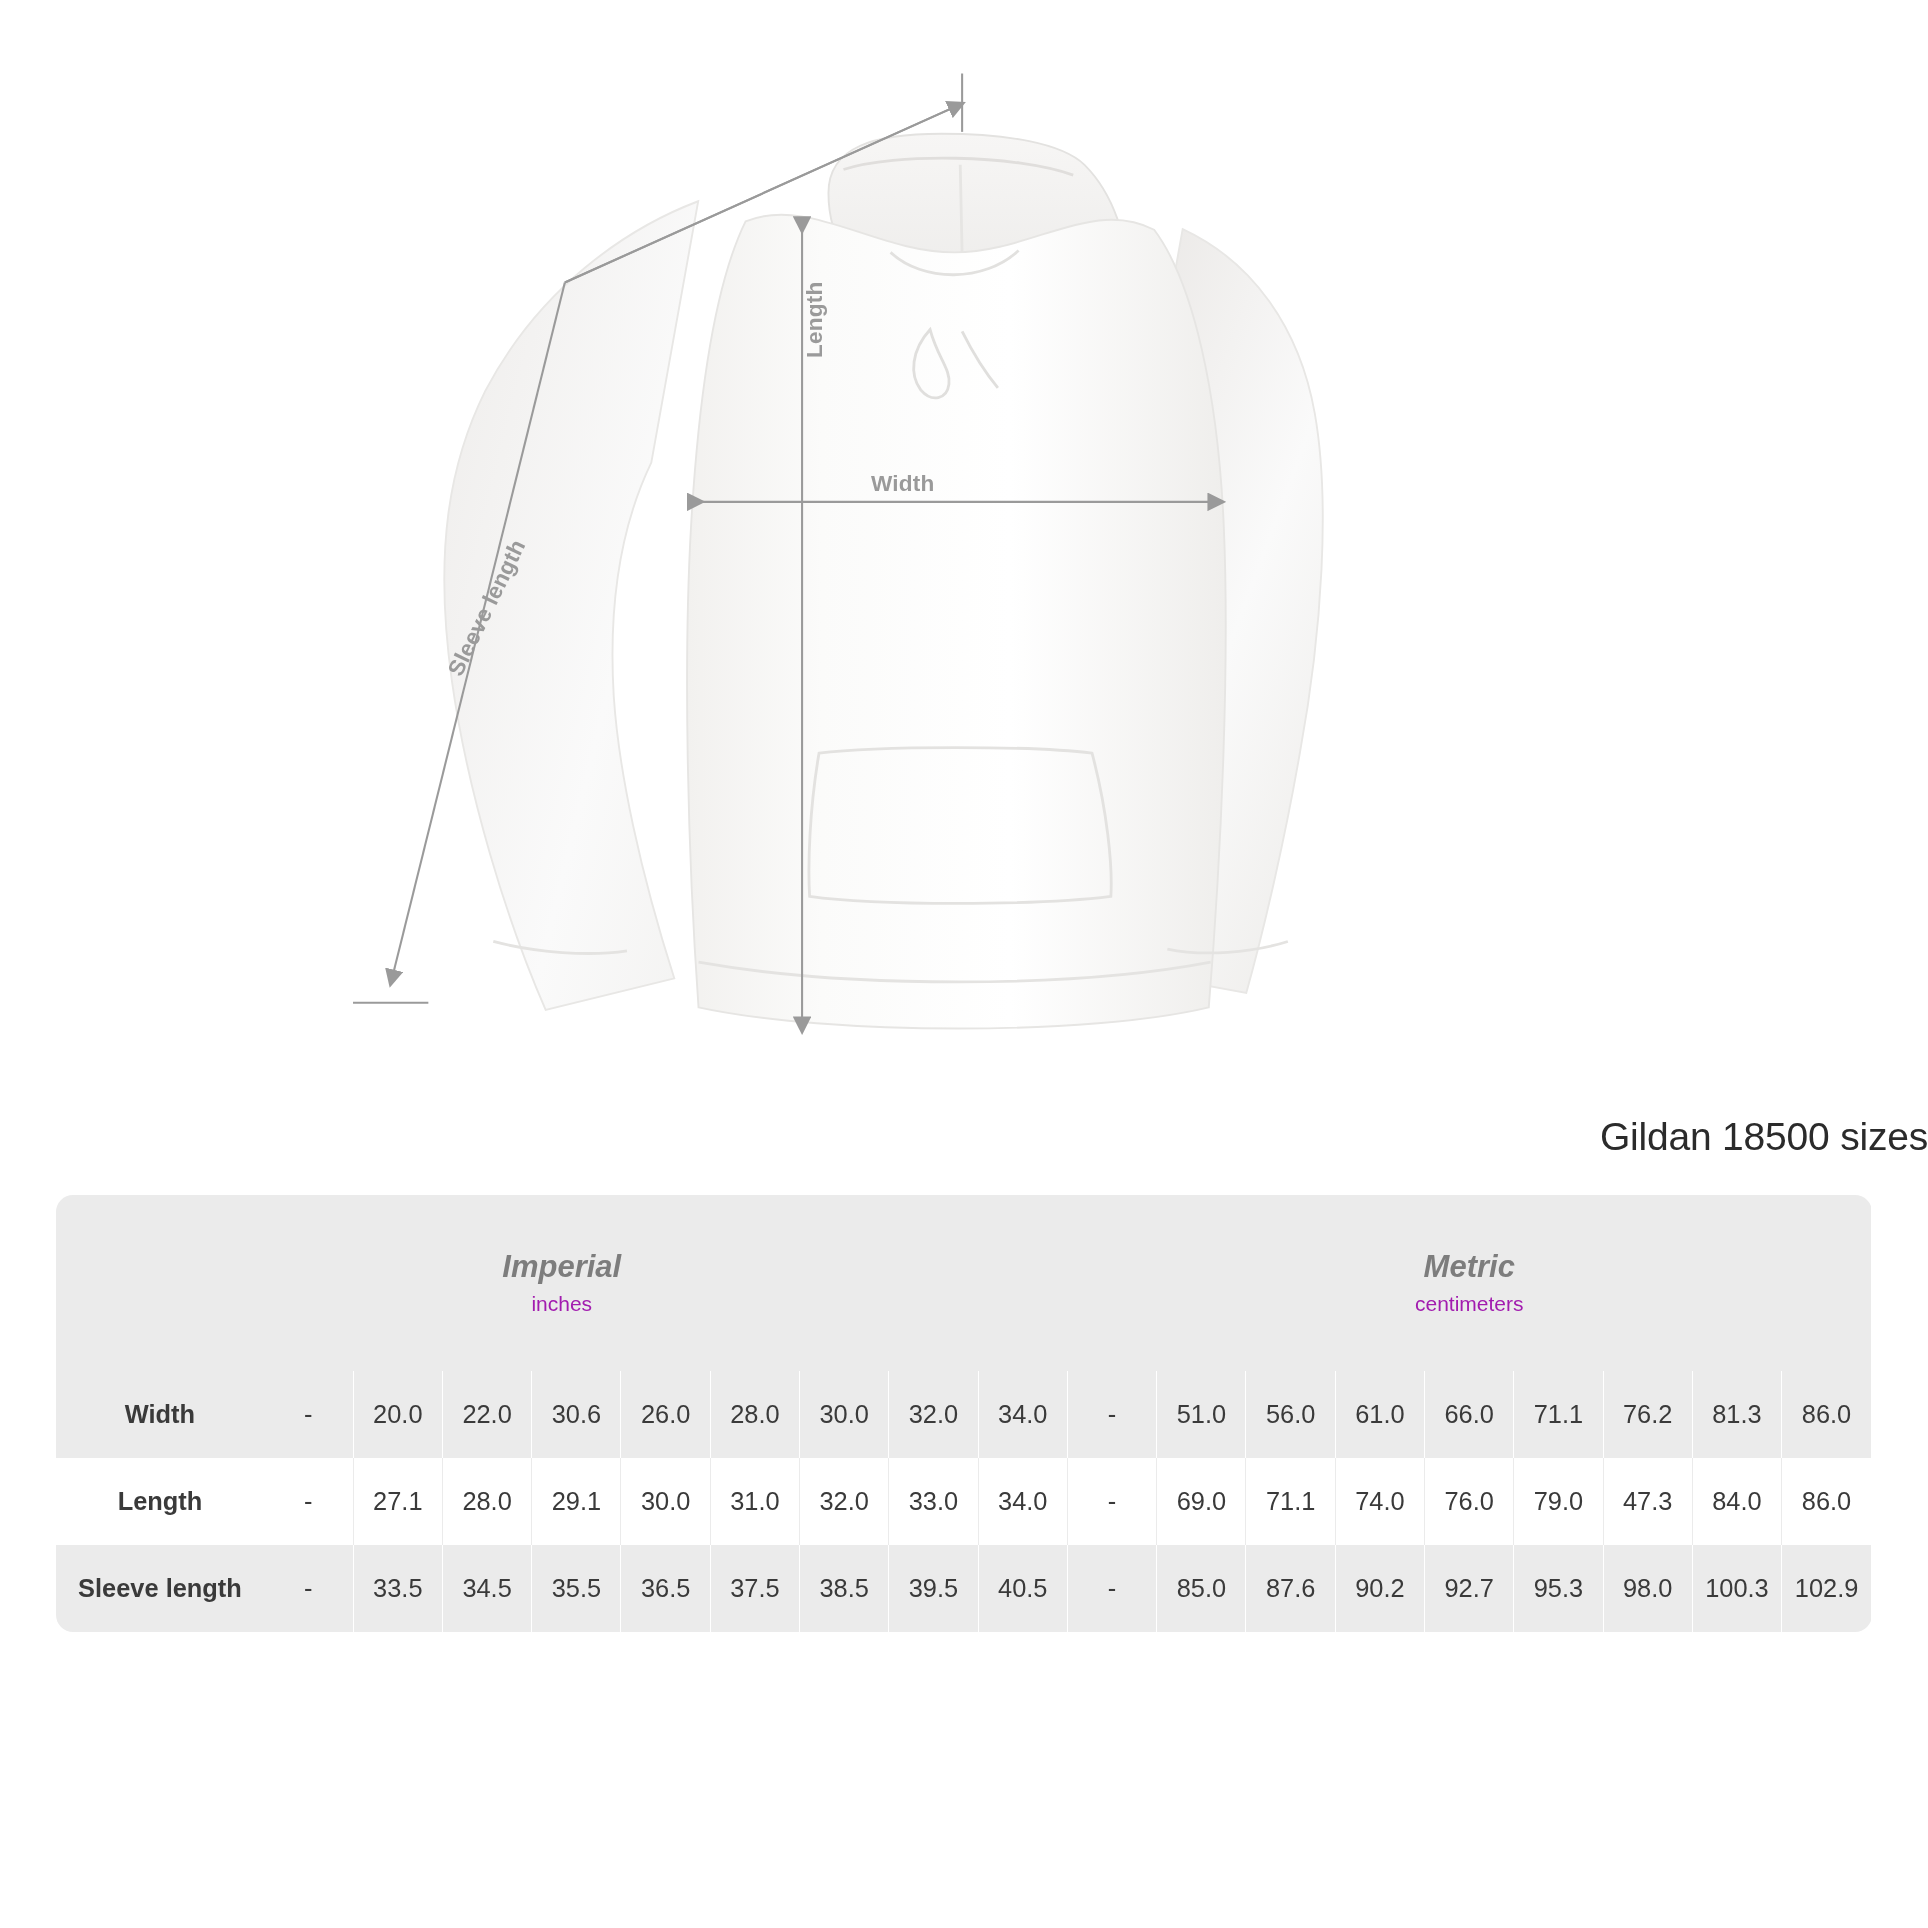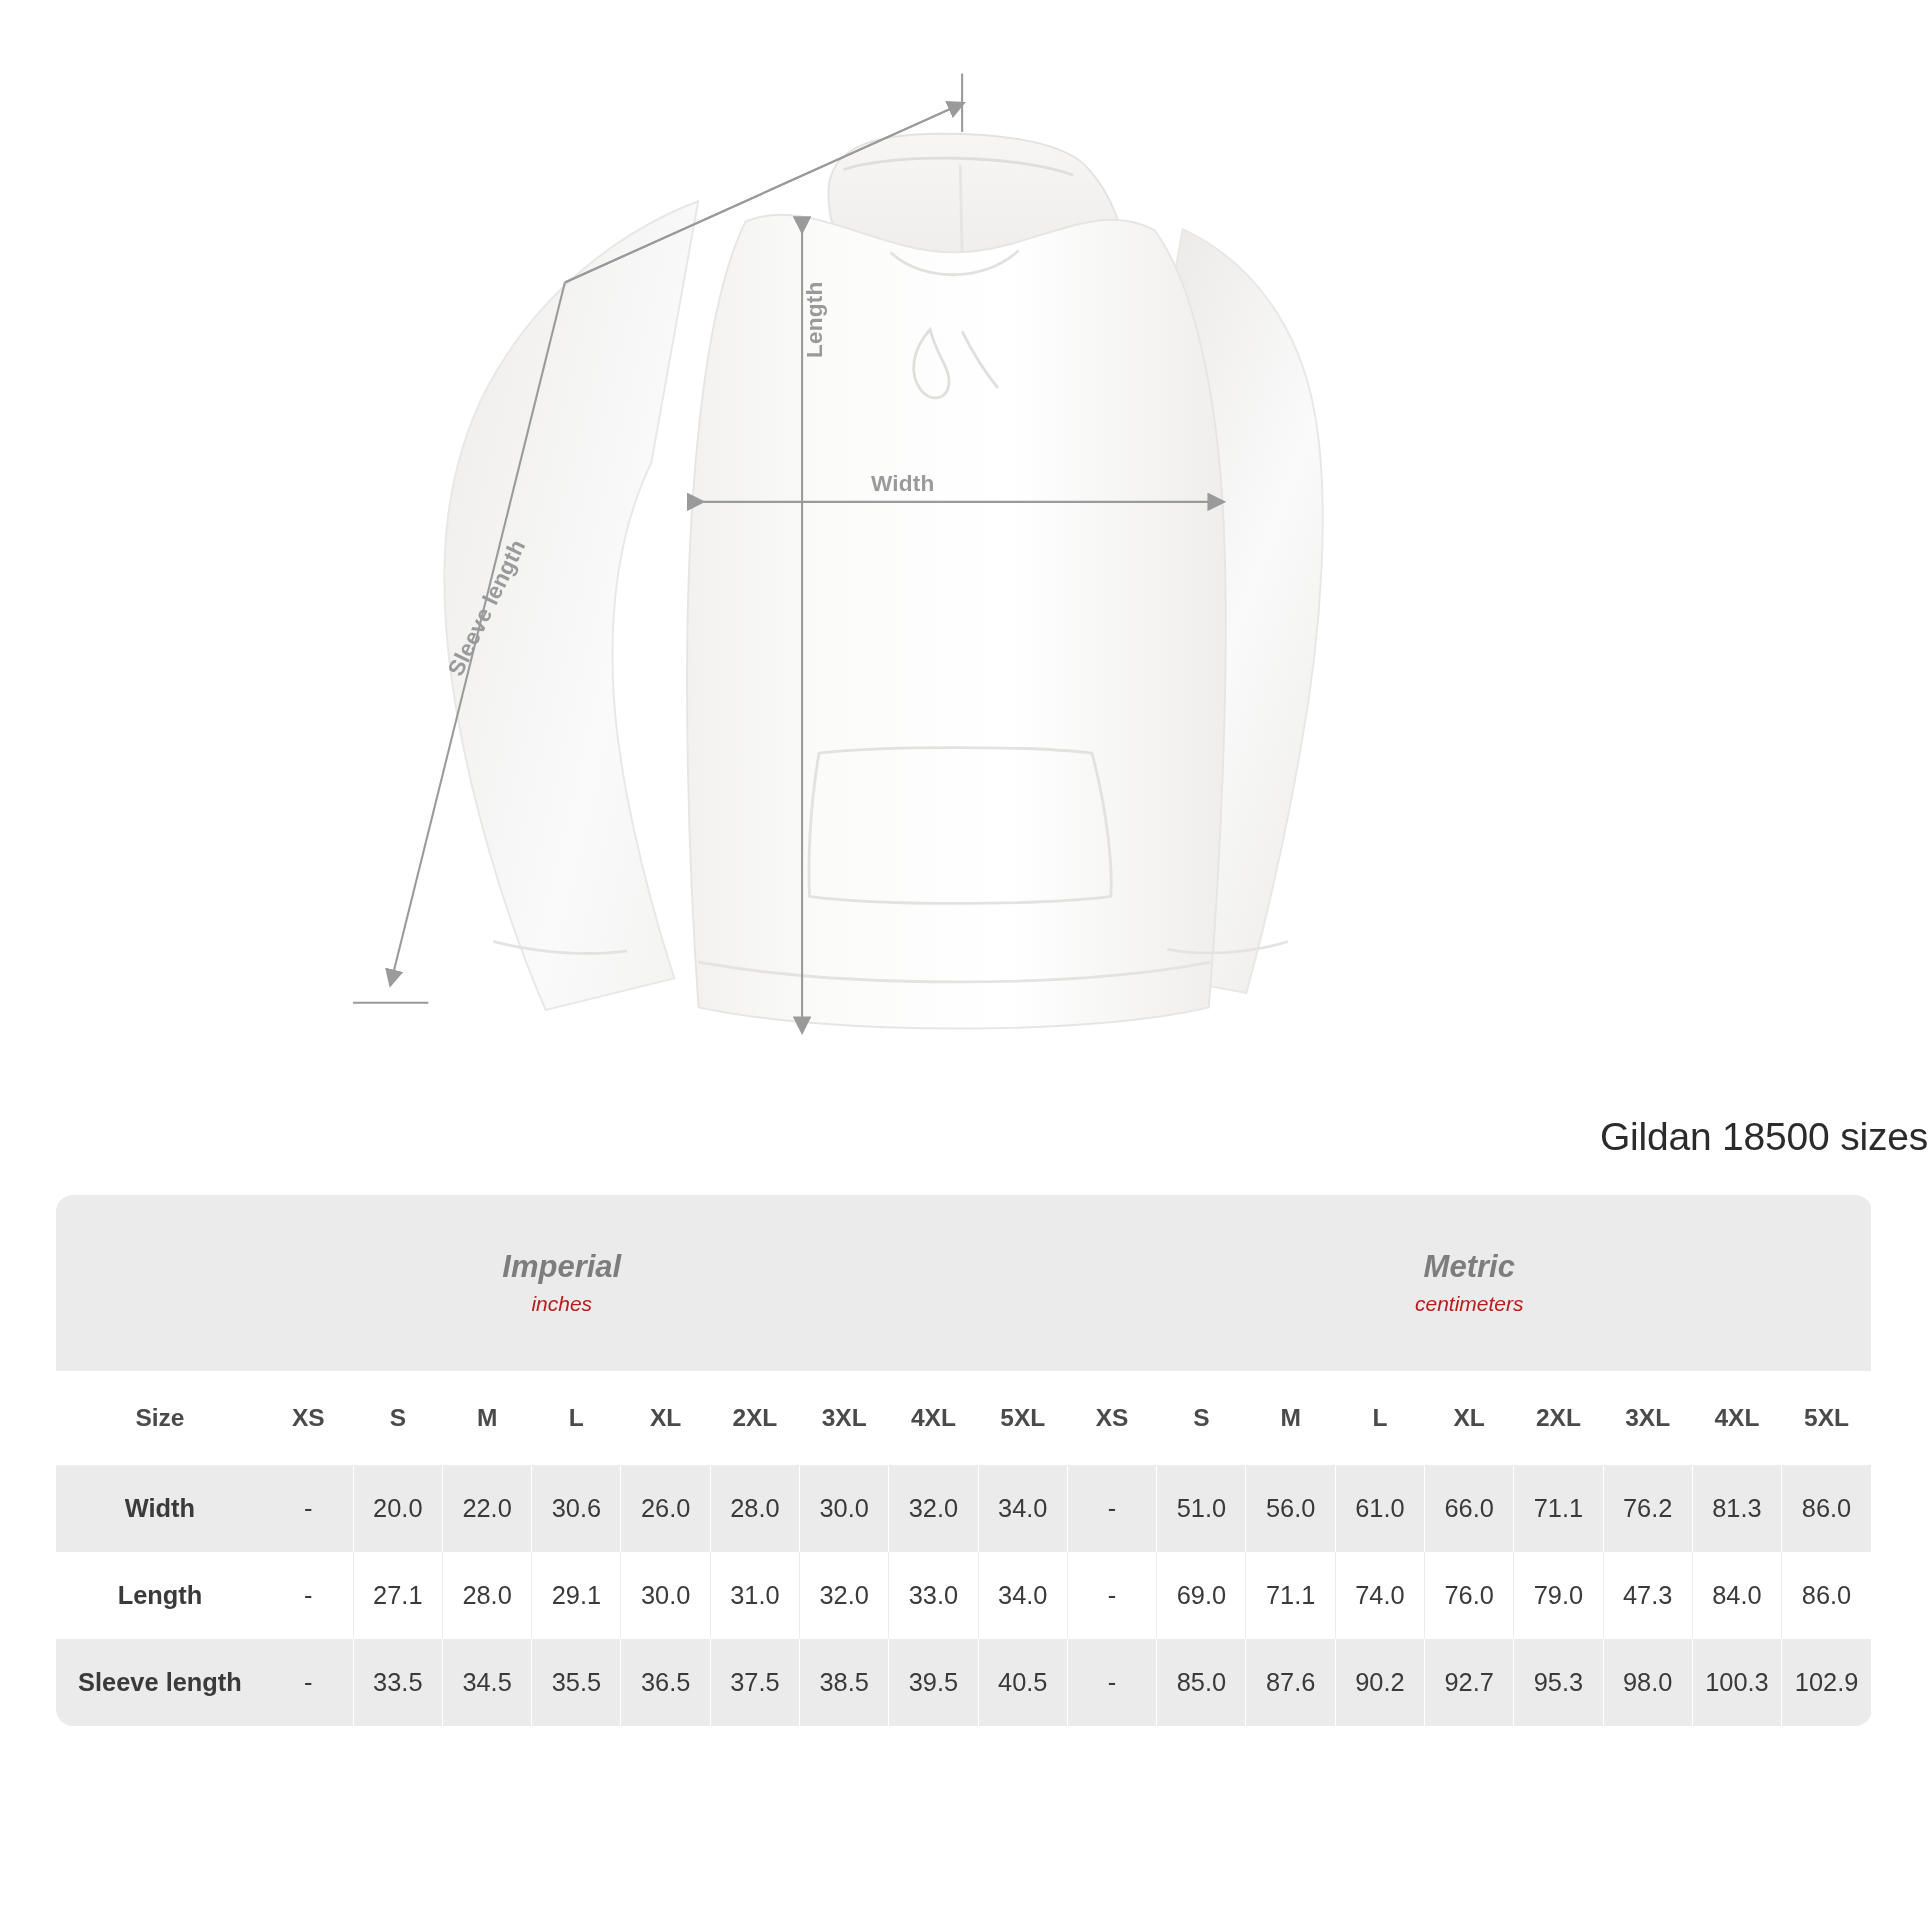--- a/index.html
+++ b/index.html
@@ -101,22 +101,21 @@
   }
   .unit-head .u-name {
     font-size: 31px;
     font-weight: bold;
     font-style: italic;
     color: #7d7d7d;
     line-height: 1.1;
   }
   .unit-head .u-sub {
     font-size: 21px;
-    font-style: italic;
-    color: #b91c1c;
+    color: #a21caf;
     margin-top: 7.5px;
   }
   .hdr-row td {
     background: #ffffff;
     height: 94px;
     text-align: center;
     vertical-align: middle;
     font-size: 24.5px;
     font-weight: bold;
     color: #4a4a4a;
@@ -270,41 +269,20 @@
         <td class="unit-head" colspan="10">
           <div class="u-name">Imperial</div>
           <div class="u-sub">inches</div>
         </td>
         <td class="unit-head" colspan="9">
           <div class="u-name">Metric</div>
           <div class="u-sub">centimeters</div>
         </td>
       </tr>
 
-      <tr class="hdr-row">
-        <td class="rowlabel">Size</td>
-        <td class="cell-sep">XS</td>
-        <td class="cell-sep">S</td>
-        <td class="cell-sep">M</td>
-        <td class="cell-sep">L</td>
-        <td class="cell-sep">XL</td>
-        <td class="cell-sep">2XL</td>
-        <td class="cell-sep">3XL</td>
-        <td class="cell-sep">4XL</td>
-        <td class="sep-strong">5XL</td>
-        <td class="cell-sep">XS</td>
-        <td class="cell-sep">S</td>
-        <td class="cell-sep">M</td>
-        <td class="cell-sep">L</td>
-        <td class="cell-sep">XL</td>
-        <td class="cell-sep">2XL</td>
-        <td class="cell-sep">3XL</td>
-        <td class="cell-sep">4XL</td>
-        <td>5XL</td>
-      </tr>
 
       <tr class="body-row shade">
         <td class="rowlabel">Width</td>
         <td class="cell-sep">-</td>
         <td class="cell-sep">20.0</td>
         <td class="cell-sep">22.0</td>
         <td class="cell-sep">30.6</td>
         <td class="cell-sep">26.0</td>
         <td class="cell-sep">28.0</td>
         <td class="cell-sep">30.0</td>

